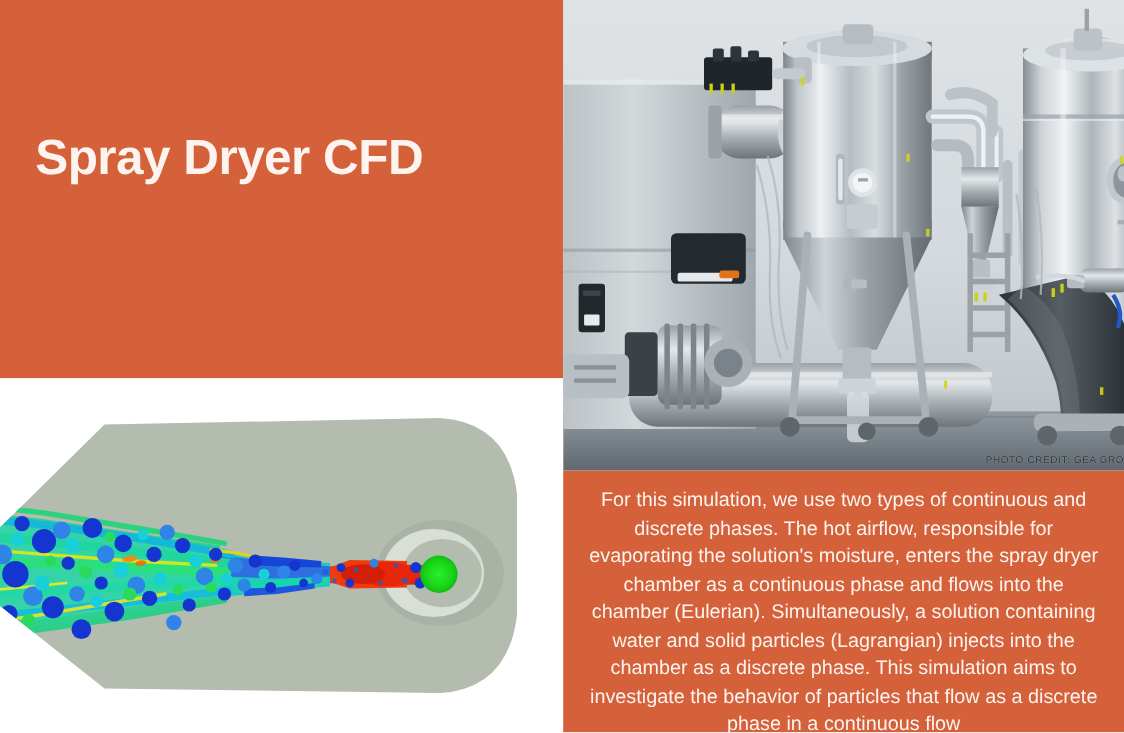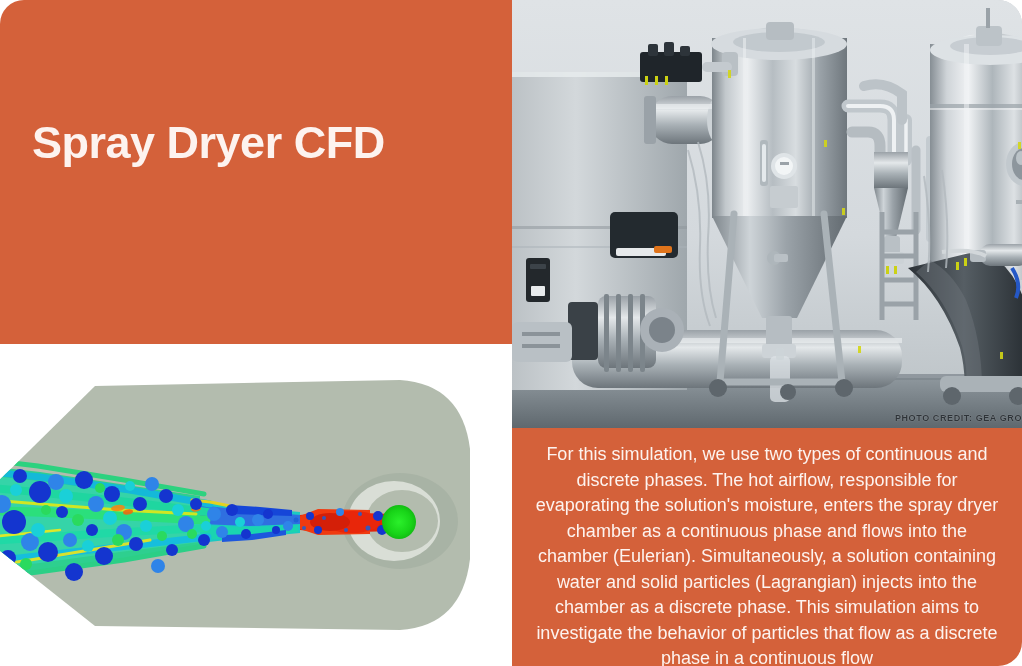--- a/index.html
+++ b/index.html
@@ -1,17 +1,17 @@
 <!DOCTYPE html>
 <html><head>
 <meta charset="utf-8">
 <style>
   html,body{margin:0;padding:0;background:#fff;}
   body{width:1022px;height:666px;overflow:hidden;font-family:"Liberation Sans",sans-serif;}
-  .page{position:relative;width:1022px;height:666px;overflow:hidden;background:#ffffff;border-radius:24px;}
+  .page{position:relative;width:1022px;height:666px;overflow:hidden;background:#ffffff;}
 
   
   .title-panel{
     position:absolute;left:0;top:0;width:512px;height:344px;
     background:#d4613a;
   }
   .title-text{
     position:absolute;left:32px;top:118px;width:450px;
     color:#fdf3ef;font-weight:bold;font-size:45px;line-height:50px;
     letter-spacing:-0.5px;
@@ -25,21 +25,21 @@
   .cfd-svg{position:absolute;left:0;top:0;width:512px;height:322px;display:block;}
 
   
   .photo-panel{
     position:absolute;left:512px;top:0;width:510px;height:428px;
     overflow:hidden;background:#c9ced2;
   }
   .photo-svg{position:absolute;left:0;top:0;width:510px;height:428px;display:block;}
   .photo-credit{
     position:absolute;right:0px;bottom:5px;
-    font-size:9px;font-weight:bold;letter-spacing:0.6px;
+    font-size:9px;font-weight:normal;letter-spacing:0.6px;
     color:#2e3338;font-family:"Liberation Sans",sans-serif;
     white-space:nowrap;text-shadow:0 0 1px rgba(255,255,255,.45);
   }
 
   
   .body-panel{
     position:absolute;left:512px;top:428px;width:510px;height:238px;
     background:#d4613a;
   }
   .body-text{

